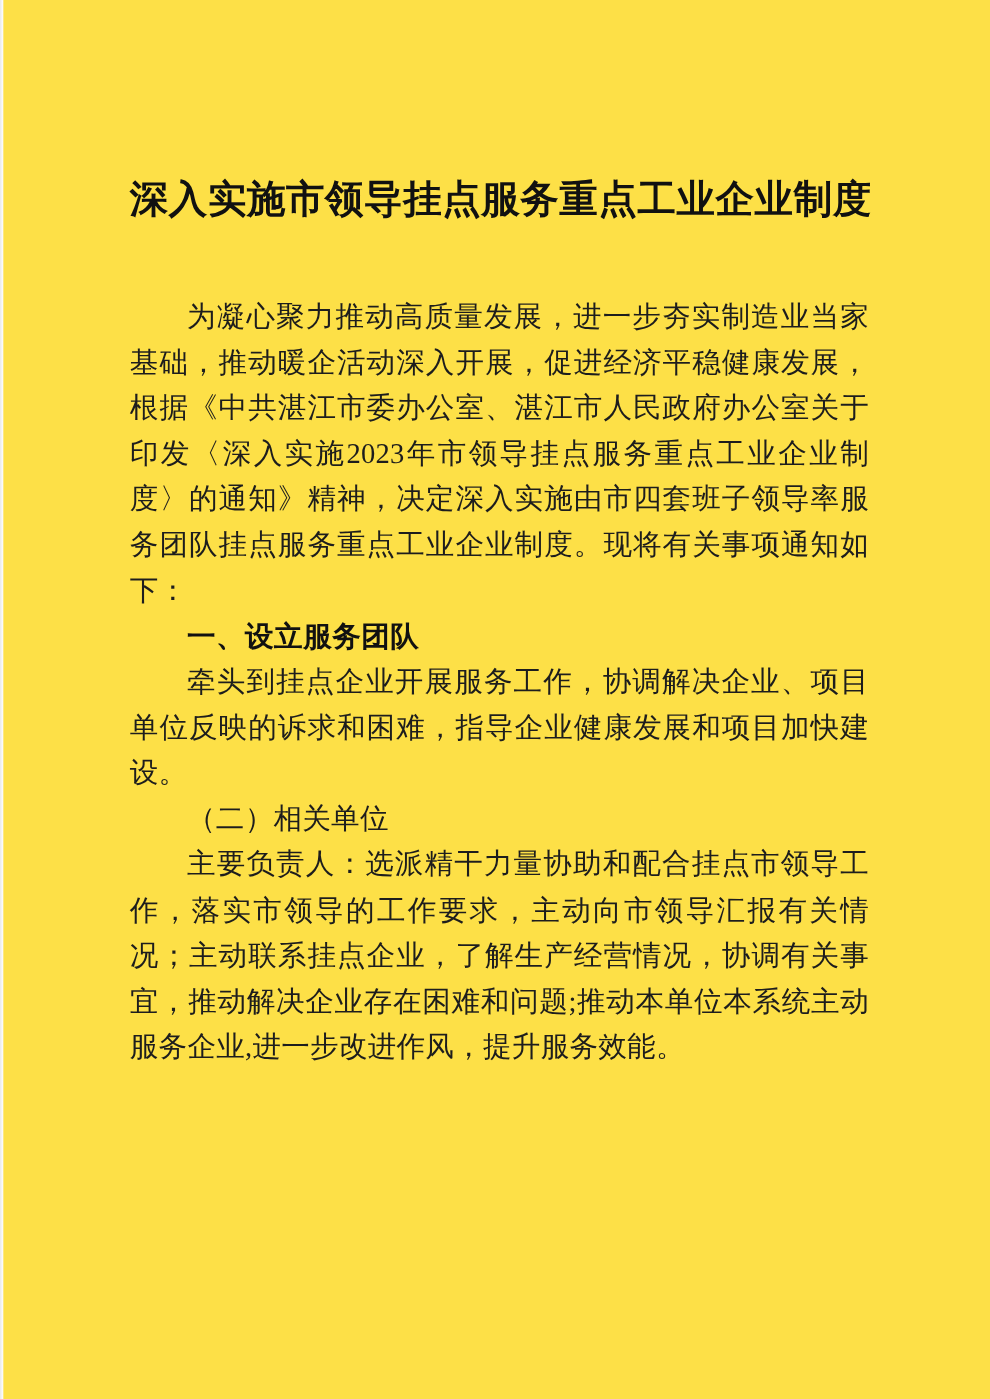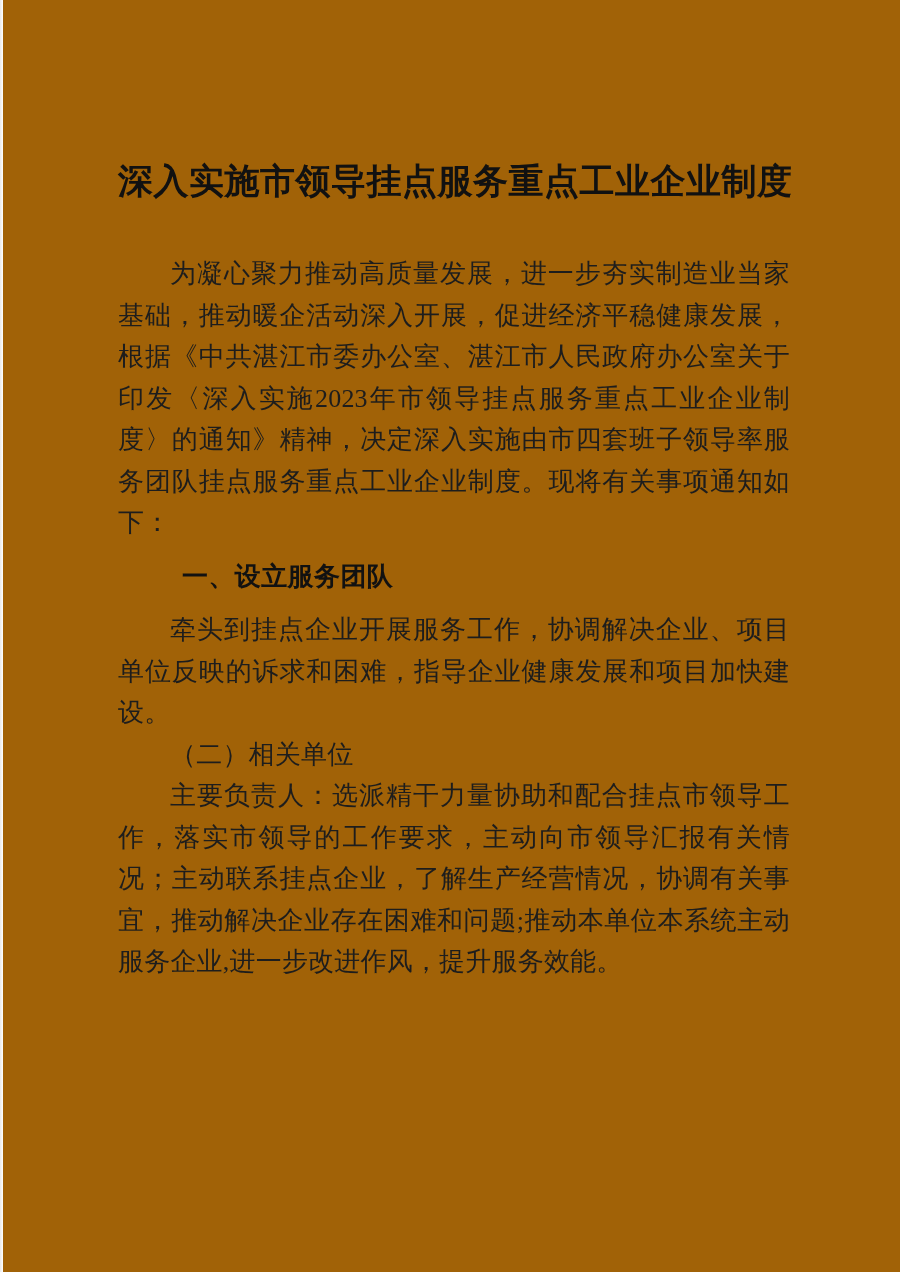--- a/index.html
+++ b/index.html
@@ -12,21 +12,21 @@
     background: #ffffff;
     font-family: "Liberation Serif", "DejaVu Serif", serif;
     color: #1a1a1a;
     overflow: hidden;
   }
 
   .page {
     position: relative;
     width: 900px;
     height: 1272px;
-    background: #a16207;
+    background: #fde047;
     box-sizing: border-box;
   }
 
   
   .scan-edge-left {
     position: absolute;
     left: 0;
     top: 0;
     width: 3px;
     height: 1272px;
@@ -61,21 +61,21 @@
     font-size: 26px;
     line-height: 41.5px;
     text-align: justify;
     text-justify: inter-ideograph;
     text-indent: 2em;
     color: #1d1d1d;
     letter-spacing: 0.2px;
   }
 
   .section-heading {
-    margin: 12px;
+    margin: 0;
     font-family: "Liberation Sans", "DejaVu Sans", sans-serif;
     font-weight: 700;
     font-size: 26px;
     line-height: 41.5px;
     text-indent: 2em;
     color: #111111;
     letter-spacing: 0.4px;
   }
 
   .sub-heading {
@@ -83,21 +83,21 @@
     font-family: "Liberation Serif", "DejaVu Serif", serif;
     font-weight: 400;
     font-size: 26px;
     line-height: 41.5px;
     text-indent: 2em;
     color: #1d1d1d;
     letter-spacing: 0.2px;
   }
 
   .gap-before-first-para {
-    margin-top: 49px;
+    margin-top: 63px;
   }
 </style>
 </head>
 <body>
 
 <div class="page">
 
   <div class="scan-edge-left"></div>
 
   <div class="content">

